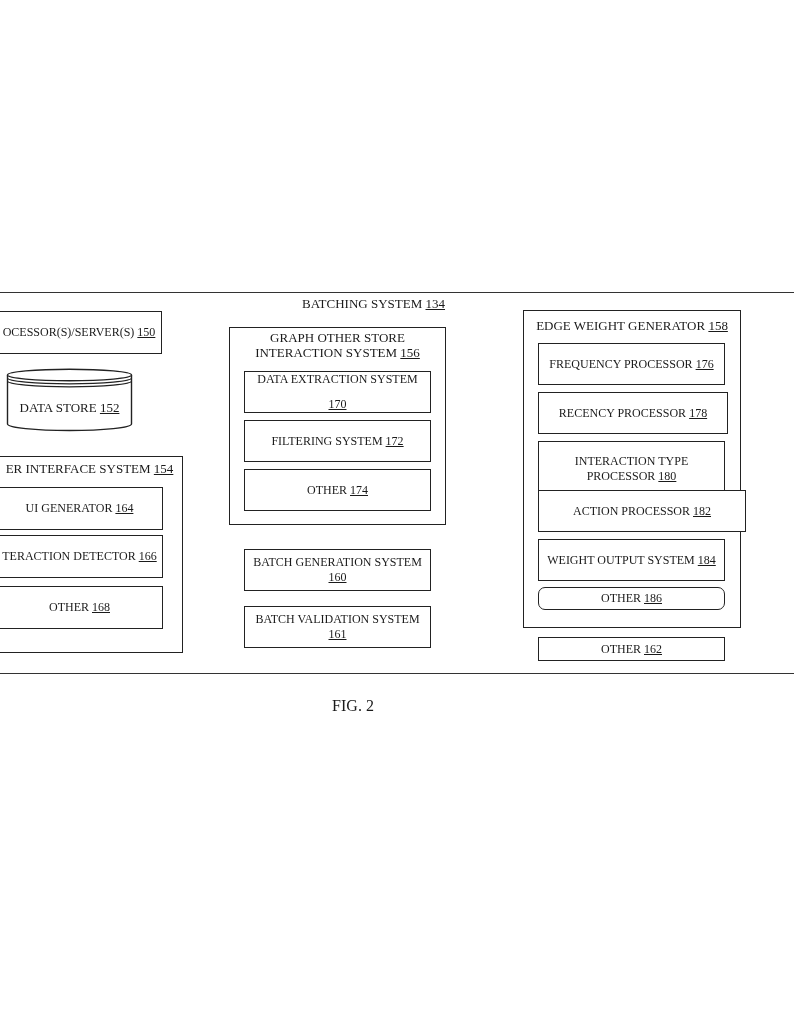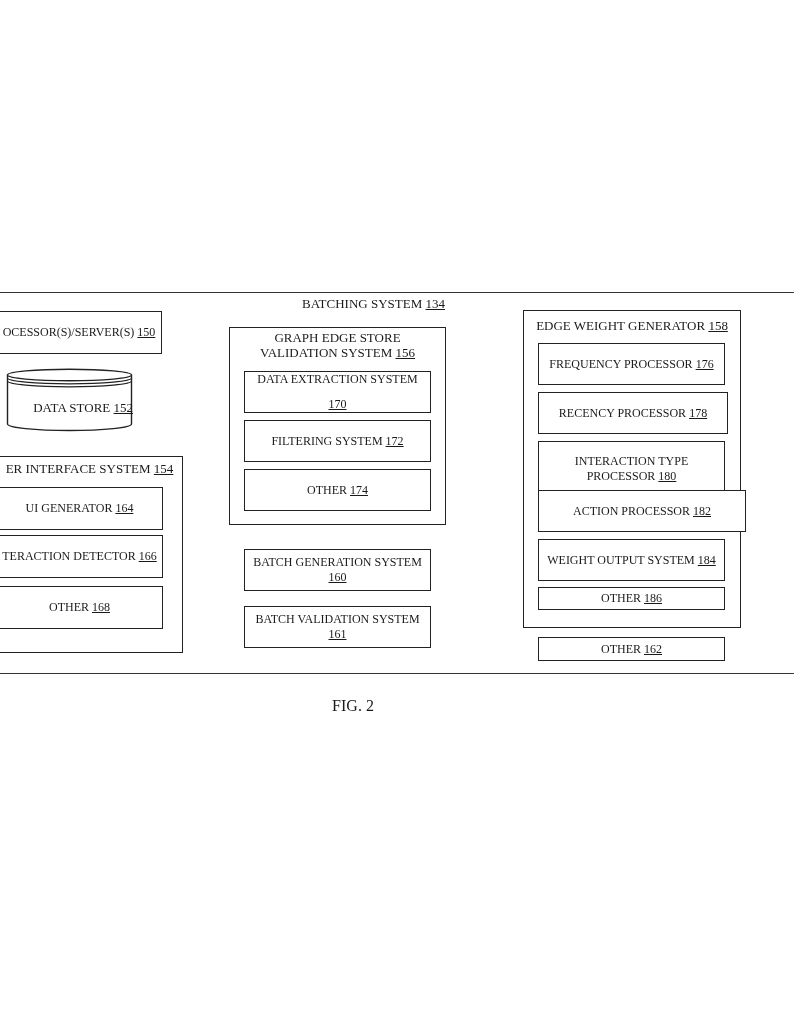--- a/index.html
+++ b/index.html
@@ -34,21 +34,21 @@
   </span>
 </div>
 
 <div style="position:absolute; left:6px; top:368px; width:127px; height:64px;">
   <svg width="127" height="64" viewBox="0 0 127 64">
     <path d="M1.5,7 L1.5,56 A61.5,6.5 0 0 0 125.5,56 L125.5,7" fill="#fff" stroke="#222" stroke-width="1.4"></path>
     <ellipse cx="63.5" cy="7" rx="62" ry="5.8" fill="#fff" stroke="#222" stroke-width="1.4"></ellipse>
     <path d="M1.5,10 A62,5.8 0 0 0 125.5,10" fill="none" stroke="#222" stroke-width="1.2"></path>
     <path d="M1.5,13 A62,5.8 0 0 0 125.5,13" fill="none" stroke="#222" stroke-width="1.2"></path>
   </svg>
-  <div class="lbl" style="left:0; right:0; top:32px; text-align:right;">
+  <div class="lbl" style="left:0; right:0; top:32px; text-align:center;">
     <span>DATA STORE</span>
     <span class="ref">152</span>
   </div>
 </div>
 
 <div class="container" style="left:-4px; top:456px; width:187px; height:197px;">
   <div class="ctitle" style="top:4px;">
     <span>ER INTERFACE SYSTEM</span>
     <span class="ref">154</span>
   </div>
@@ -60,23 +60,23 @@
 <div class="box" style="left:-4px; top:535px; width:167px; height:43px;">
   <span class="nowrap"><span>TERACTION DETECTOR</span>
   <span class="ref">166</span></span>
 </div>
 <div class="box" style="left:-4px; top:586px; width:167px; height:43px;">
   <span class="nowrap"><span>OTHER</span>
   <span class="ref">168</span></span>
 </div>
 
 <div class="container" style="left:229px; top:327px; width:217px; height:198px;">
-  <div class="ctitle" style="top:2px;">GRAPH EDGE STORE</div>
+  <div class="ctitle" style="top:2px;">GRAPH OTHER STORE</div>
   <div class="ctitle" style="top:17px;">
-    <span>VALIDATION SYSTEM</span>
+    <span>INTERACTION SYSTEM</span>
     <span class="ref">156</span>
   </div>
 </div>
 <div class="box" style="left:244px; top:371px; width:187px; height:42px; flex-direction:column;justify-content:space-between;">
   <span>DATA EXTRACTION SYSTEM</span>
   <span class="ref">170</span>
 </div>
 <div class="box" style="left:244px; top:420px; width:187px; height:42px;">
   <span class="nowrap"><span>FILTERING SYSTEM</span>
   <span class="ref">172</span></span>
@@ -115,21 +115,21 @@
   <span class="ref">180</span></span>
 </div>
 <div class="box" style="left:538px; top:490px; width:208px; height:42px;">
   <span class="nowrap"><span>ACTION PROCESSOR</span>
   <span class="ref">182</span></span>
 </div>
 <div class="box" style="left:538px; top:539px; width:187px; height:42px;">
   <span class="nowrap"><span>WEIGHT OUTPUT SYSTEM</span>
   <span class="ref">184</span></span>
 </div>
-<div class="box" style="left:538px; top:587px; width:187px; height:23px;">
+<div class="box" style="left:538px; top:587px; width:187px; height:23px;border-radius:7px;">
   <span class="nowrap"><span>OTHER</span>
   <span class="ref">186</span></span>
 </div>
 
 <div class="box" style="left:538px; top:637px; width:187px; height:24px;">
   <span class="nowrap"><span>OTHER</span>
   <span class="ref">162</span></span>
 </div>
 
 <div class="caption">FIG. 2</div>

